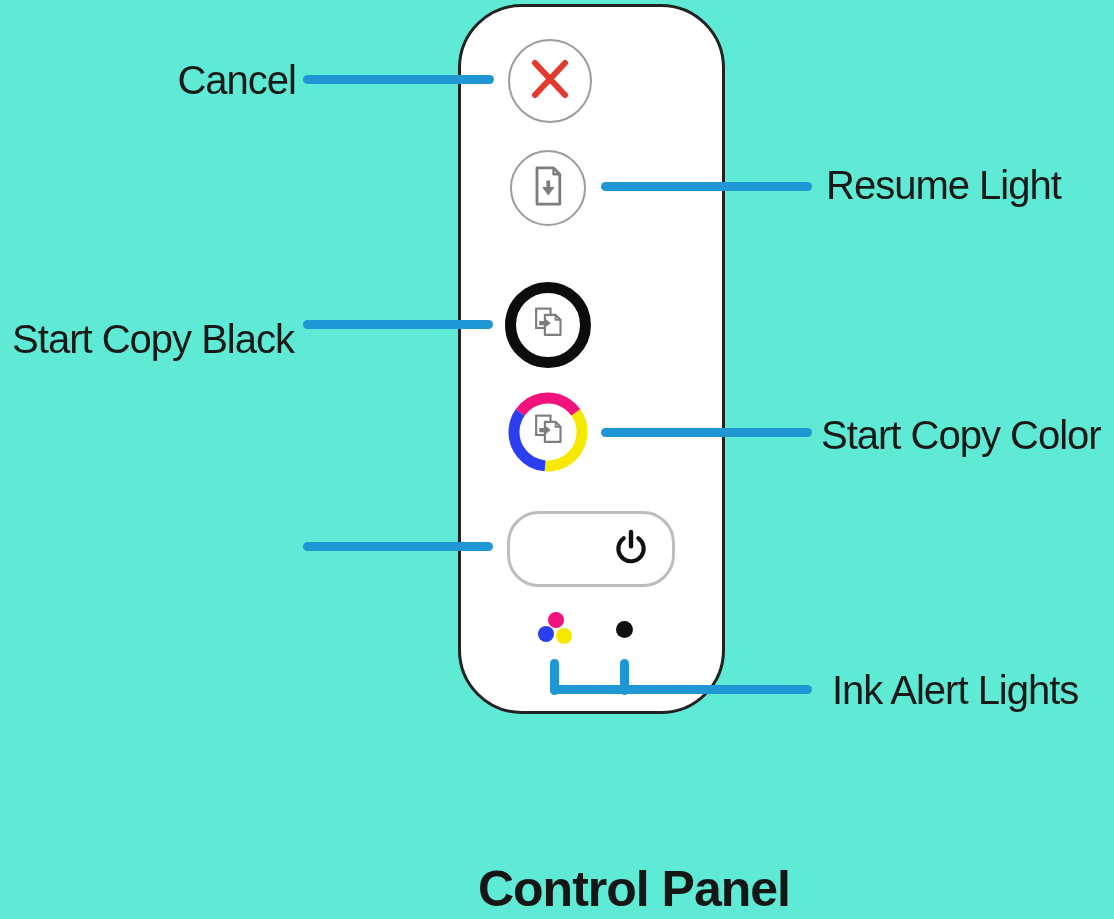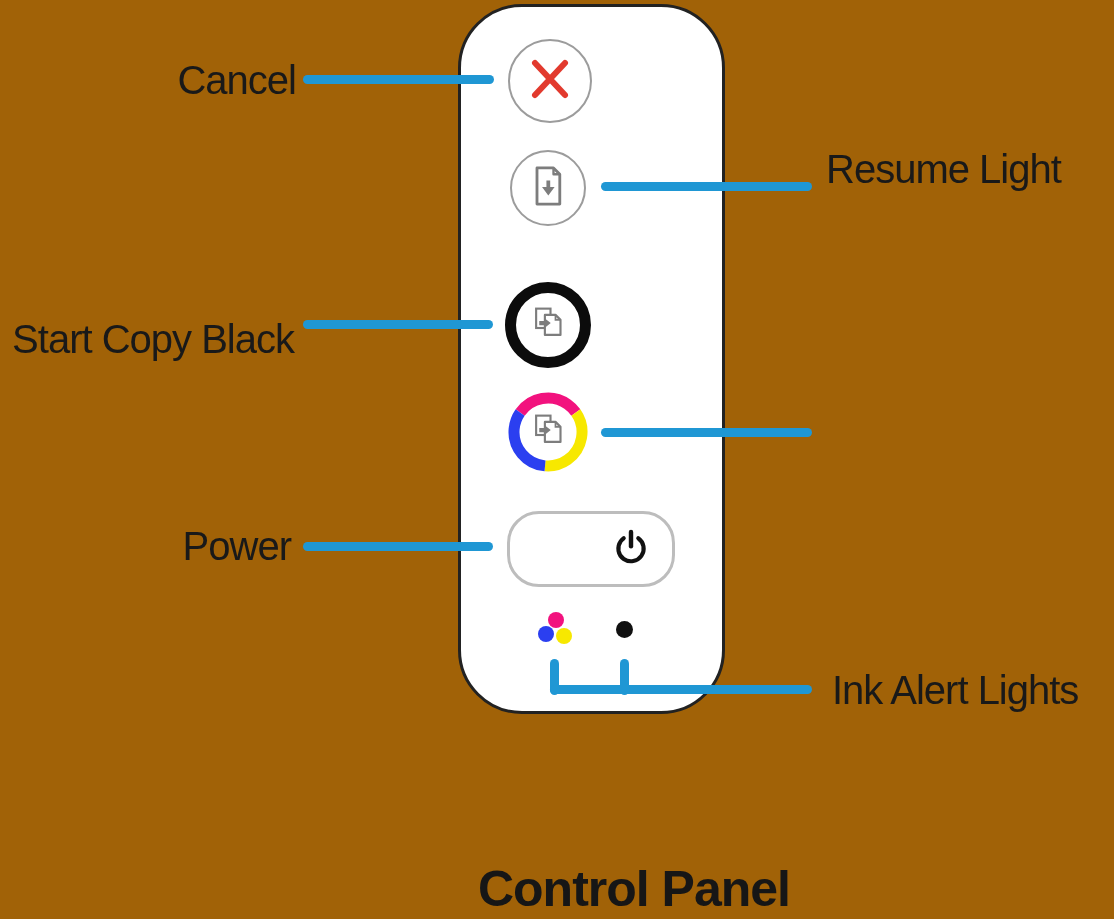--- a/index.html
+++ b/index.html
@@ -1,17 +1,17 @@
 <!DOCTYPE html>
 <html><head>
 <meta charset="utf-8">
 <style>
   html,body { margin:0; padding:0; background:#fff; }
   .stage {
-    position:relative; width:1114px; height:919px; background:#a16207;
+    position:relative; width:1114px; height:919px; background:#5eead4;
     font-family:"Liberation Sans", sans-serif; overflow:hidden;
   }
   
   .panel {
     position:absolute; left:458px; top:4px; width:261px; height:704px;
     border:3px solid #222; border-radius:64px; background:#fff; box-sizing:content-box;
   }
   
   .btn-circle {
     position:absolute; border-radius:50%; background:#fff; box-sizing:border-box;
@@ -45,21 +45,21 @@
   .bracket-stub { position:absolute; width:9px; border-radius:5px; background:#1f97d4; }
   .stub-left  { left:550px; top:659px; height:36px; }
   .stub-right { left:620px; top:659px; height:36px; }
   .bracket-h  { left:550px; top:685px; width:262px; }
   
   .label {
     position:absolute; color:#191919; font-size:40px; line-height:44px;
     letter-spacing:-1px; white-space:nowrap; font-weight:400;
   }
   .label-cancel { left:0;   top:58px;  width:296px; text-align:right; }
-  .label-resume { left:826px; top:147px;text-align:center; }
+  .label-resume { left:826px; top:163px;text-align:center; }
   .label-black  { left:0;   top:317px; width:294px; text-align:right; }
   .label-color  { left:821px; top:413px; }
   .label-power  { left:0;   top:524px; width:291px; text-align:right; }
   .label-ink    { left:820px; top:668px;margin-left:12px; }
   .title {
     position:absolute; left:430px; top:860px; width:360px; text-align:right;
     color:#161616; font-size:50px; font-weight:700; letter-spacing:-1px; white-space:nowrap;
   }
 </style>
 </head>
@@ -133,18 +133,18 @@
   <div class="lead lead-black"></div>
   <div class="lead lead-color"></div>
   <div class="lead lead-power"></div>
   <div class="bracket-stub stub-left"></div>
   <div class="bracket-stub stub-right"></div>
   <div class="lead bracket-h"></div>
 
   <div class="label label-cancel">Cancel</div>
   <div class="label label-resume">Resume Light</div>
   <div class="label label-black">Start Copy Black</div>
-  <div class="label label-power">Power</div>
+  <div class="label label-color">Start Copy Color</div>
   <div class="label label-ink">Ink Alert Lights</div>
 
   <div class="title">Control Panel</div>
 
 </div>
 
 </body></html>

